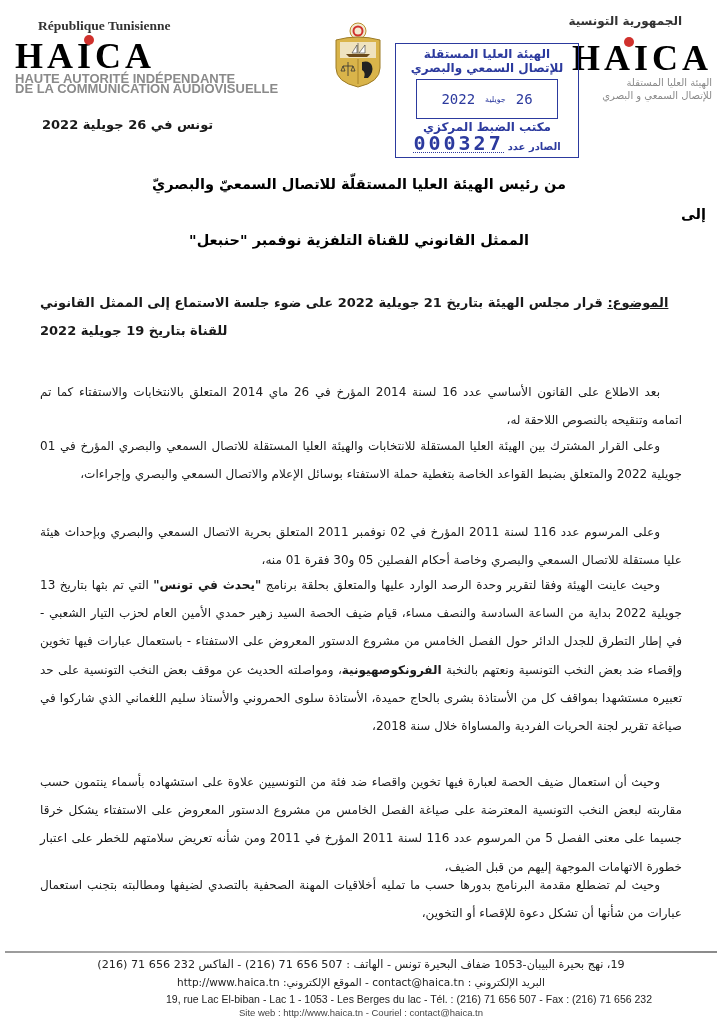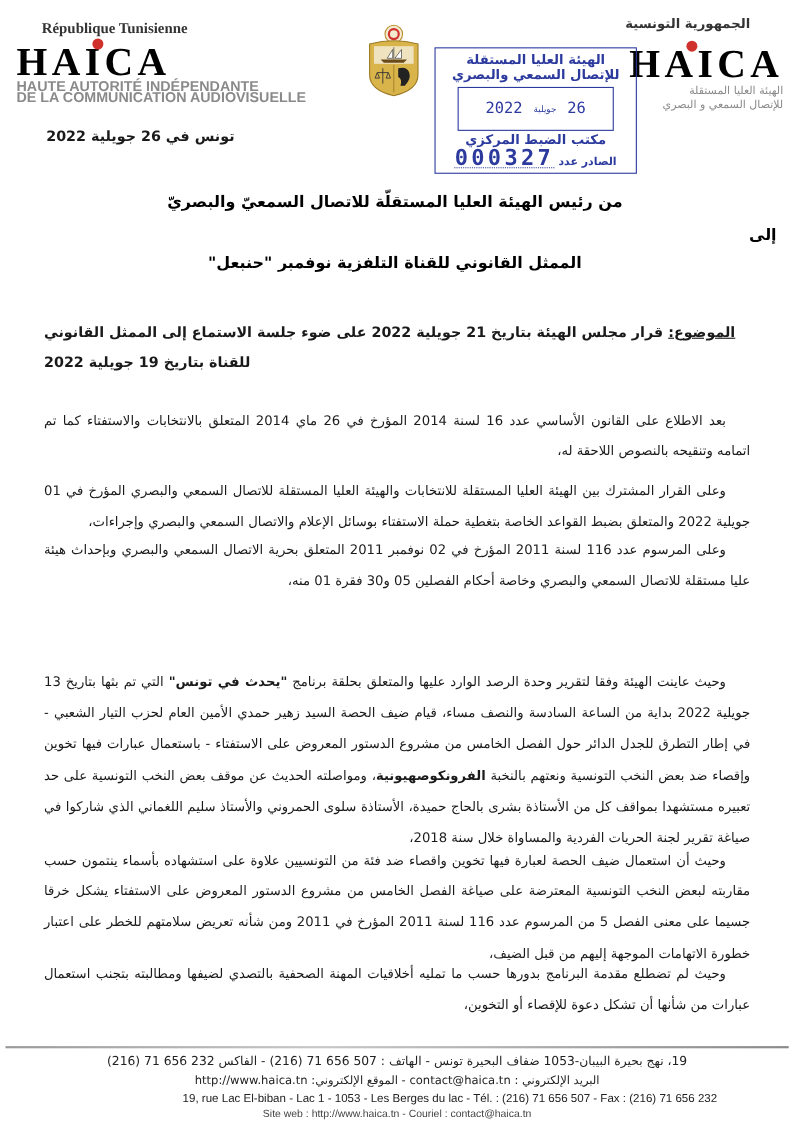--- a/index.html
+++ b/index.html
@@ -43,24 +43,24 @@
   .title { left:0; width:694px; text-align:center; direction:rtl; font-weight:bold; font-size:14.5px; color:#000000;margin-left:12px; }
   #t1 { top:176px; } #t2 { top:206px;text-align:right; } #t3 { top:232px; }
 
   
   #subject { left:40px; right:40px; top:289px; font-size:13px; font-weight:bold; line-height:28px; }
   #subject .lbl { text-decoration:underline; }
 
   
   .para { left:40px; right:40px; font-size:12px; line-height:28.2px; text-align:justify; text-align-last:right; }
   .para .indent { display:inline-block; width:22px; }
-  #p1 { top:368px; }
+  #p1 { top:378px; }
   #p2 { top:432px; }
-  #p3 { top:486px; }
-  #p4 { top:571px;margin-top:35px; }
+  #p3 { top:518px; }
+  #p4 { top:571px; }
   #p5 { top:768px; }
   #p6 { top:871px; }
   b.hl { font-weight:bold; }
 
   
   #footer-rule { left:5px; right:5px; top:951px; height:2px; background:linear-gradient(90deg,#9a9a9a,#c8c8c8 40%,#8a8a8a); }
   .foot { left:0; width:722px; text-align:center; font-size:11.2px; color:#222; white-space:nowrap; }
   #f1 { top:958px; direction:rtl; }
   #f2 { top:976px; direction:rtl; font-size:10.5px; }
   #f3 { top:993px; font-family:Liberation Sans, sans-serif; font-size:10.5px;padding-left:48px; }

